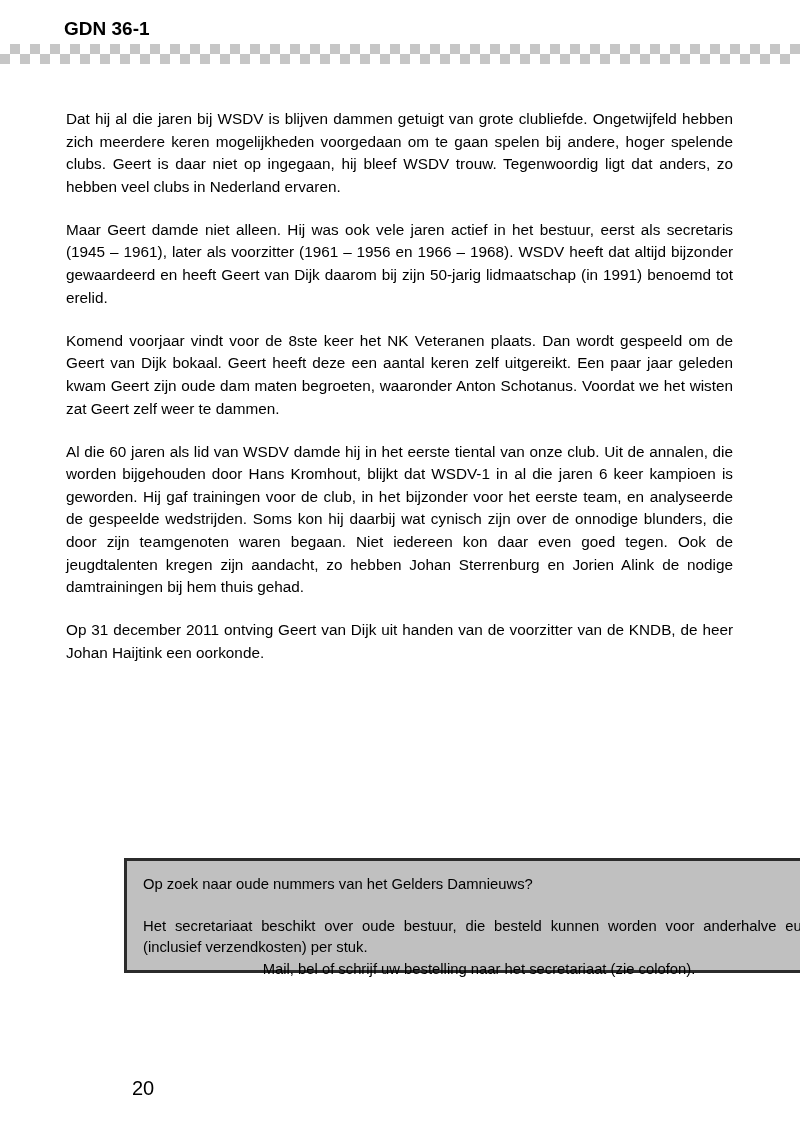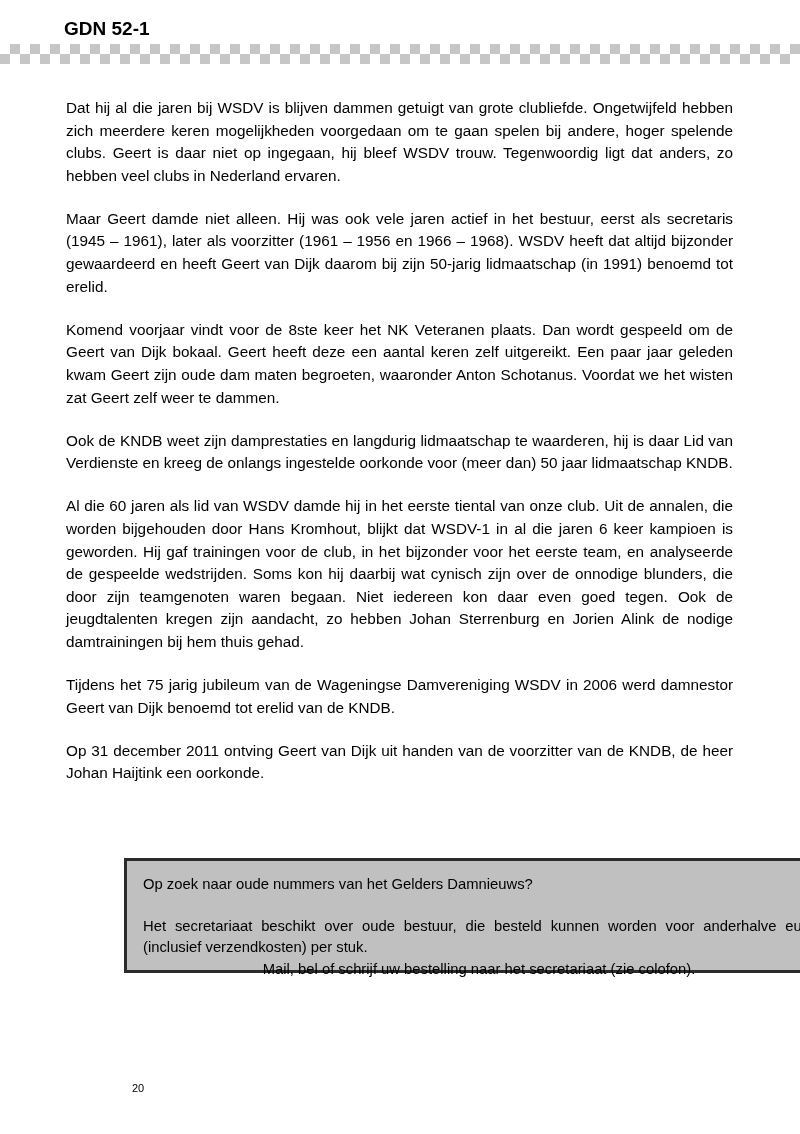--- a/index.html
+++ b/index.html
@@ -45,21 +45,21 @@
       linear-gradient(45deg, #c6c6c6 25%, transparent 25%, transparent 75%, #c6c6c6 75%),
       linear-gradient(45deg, #c6c6c6 25%, transparent 25%, transparent 75%, #c6c6c6 75%);
     background-size: 20px 20px;
     background-position: 0 0, 10px 10px;
   }
 
   
   .content {
     position: absolute;
     left: 66px;
-    top: 97px;
+    top: 108px;
     width: 667px;
   }
   .para {
     font-size: 15.3px;
     line-height: 22.6px;
     text-align: justify;
     text-justify: inter-word;
     margin: 0 0 20.5px 0;
     word-spacing: 0px;
     hyphens: none;
@@ -87,39 +87,37 @@
     margin: 0;
   }
   .callout-lead { margin-bottom: 20px; }
   .callout-tail { text-align: center; }
 
   
   .page-number {
     position: absolute;
     left: 132px;
     top: 1078px;
-    font-size: 11px;
+    font-size: 20px;
     line-height: 20px;
   }
 </style>
 </head>
 <body>
 
 <div class="page-header">
-  <div class="header-title">GDN 52-1</div>
+  <div class="header-title">GDN 36-1</div>
   <div class="checker-rule"></div>
 </div>
 
 <div class="content">
   <p class="para">Dat hij al die jaren bij WSDV is blijven dammen getuigt van grote clubliefde. Ongetwijfeld hebben zich meerdere keren mogelijkheden voorgedaan om te gaan spelen bij andere, hoger spelende clubs. Geert is daar niet op ingegaan, hij bleef WSDV trouw. Tegenwoordig ligt dat anders, zo hebben veel clubs in Nederland ervaren.</p>
   <p class="para">Maar Geert damde niet alleen. Hij was ook vele jaren actief in het bestuur, eerst als secretaris (1945 – 1961), later als voorzitter (1961 – 1956 en 1966 – 1968). WSDV heeft dat altijd bijzonder gewaardeerd en heeft Geert van Dijk daarom bij zijn 50-jarig lidmaatschap (in 1991) benoemd tot erelid.</p>
   <p class="para">Komend voorjaar vindt voor de 8ste keer het NK Veteranen plaats. Dan wordt gespeeld om de Geert van Dijk bokaal. Geert heeft deze een aantal keren zelf uitgereikt. Een paar jaar geleden kwam Geert zijn oude dam maten begroeten, waaronder Anton Schotanus. Voordat we het wisten zat Geert zelf weer te dammen.</p>
-  <p class="para">Ook de KNDB weet zijn damprestaties en langdurig lidmaatschap te waarderen, hij is daar Lid van Verdienste en kreeg de onlangs ingestelde oorkonde voor (meer dan) 50 jaar lidmaatschap KNDB.</p>
   <p class="para">Al die 60 jaren als lid van WSDV damde hij in het eerste tiental van onze club. Uit de annalen, die worden bijgehouden door Hans Kromhout, blijkt dat WSDV-1 in al die jaren 6 keer kampioen is geworden. Hij gaf trainingen voor de club, in het bijzonder voor het eerste team, en analyseerde de gespeelde wedstrijden. Soms kon hij daarbij wat cynisch zijn over de onnodige blunders, die door zijn teamgenoten waren begaan. Niet iedereen kon daar even goed tegen. Ook de jeugdtalenten kregen zijn aandacht, zo hebben Johan Sterrenburg en Jorien Alink de nodige damtrainingen bij hem thuis gehad.</p>
-  <p class="para">Tijdens het 75 jarig jubileum van de Wageningse Damvereniging WSDV in 2006 werd damnestor Geert van Dijk benoemd tot erelid van de KNDB.</p>
   <p class="para">Op 31 december 2011 ontving Geert van Dijk uit handen van de voorzitter van de KNDB, de heer Johan Haijtink een oorkonde.</p>
 </div>
 
 <div class="callout-box">
   <p class="callout-line callout-lead">Op zoek naar oude nummers van het Gelders Damnieuws?</p>
   <p class="callout-line">Het secretariaat beschikt over oude bestuur, die besteld kunnen worden voor anderhalve euro (inclusief verzendkosten) per stuk.</p>
   <p class="callout-line callout-tail">Mail, bel of schrijf uw bestelling naar het secretariaat (zie colofon).</p>
 </div>
 
 <div class="page-number">20</div>

